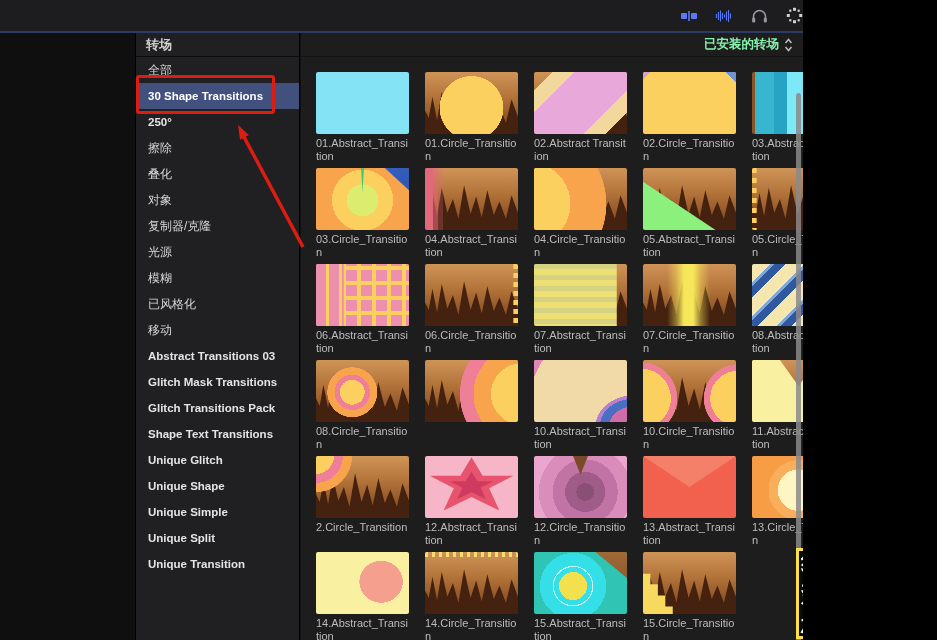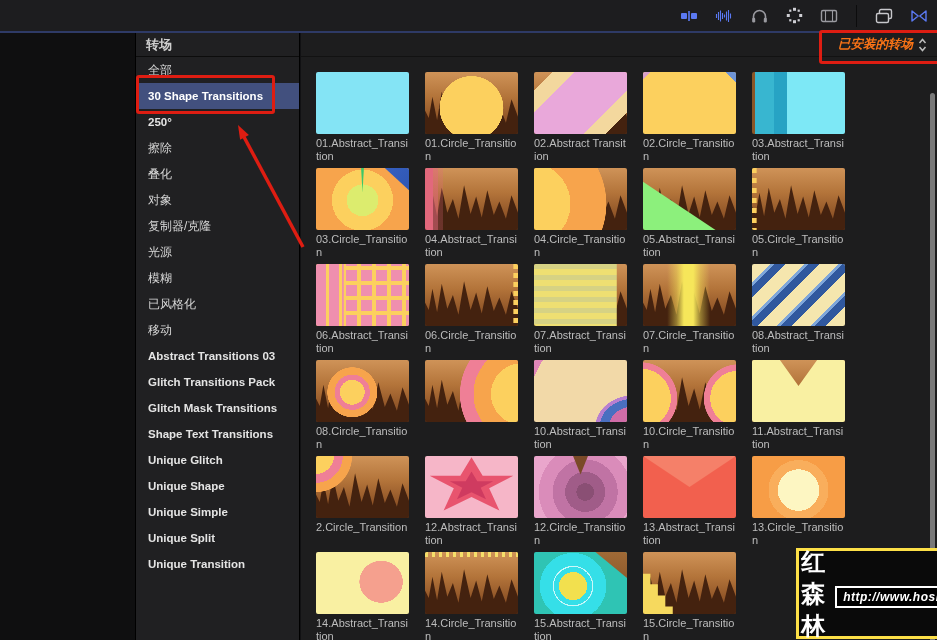--- a/index.html
+++ b/index.html
@@ -1,16 +1,16 @@
 <!DOCTYPE html>
 <html><head>
 <meta charset="utf-8">
 <style>
   html,body{margin:0;padding:0;background:#000;}
-  #app{position:relative;width:937px;height:640px;overflow:hidden;background:#111113;
+  #app{position:relative;width:803px;height:640px;overflow:hidden;background:#111113;
        font-family:"Liberation Sans","DejaVu Sans",sans-serif;}
 
   
   .toolbar{position:absolute;left:0;top:0;width:937px;height:31px;background:#1d1d1f;}
   .toolbar-icons{position:absolute;right:8px;top:0;height:31px;display:flex;align-items:center;gap:15px;}
   .tb-ic{display:flex;align-items:center;justify-content:center;width:20px;height:20px;cursor:pointer;}
   .tb-divider{width:1px;height:22px;background:#0c0c0d;margin:0 2px;}
   .top-line{position:absolute;left:0;top:31px;width:937px;height:2px;background:#2e3a66;}
 
   
@@ -25,21 +25,21 @@
   .side-item{height:26px;display:flex;align-items:center;padding-left:12px;font-size:12px;
              color:#d6d6d6;white-space:nowrap;overflow:hidden;cursor:pointer;}
   .side-item.latin{font-weight:700;color:#e4e4e4;font-size:11.5px;}
   .side-item.selected{background:#42507e;color:#fff;}
 
   
   .grid-panel{position:absolute;left:301px;top:33px;right:0;bottom:0;background:#1d1d1e;overflow:hidden;}
   .grid-header{height:23px;display:flex;align-items:center;justify-content:flex-end;
                padding-right:10px;border-bottom:1px solid #121212;}
   .filter-dd{display:flex;align-items:center;gap:5px;cursor:pointer;}
-  .filter-dd span{font-size:12.5px;font-weight:600;color:#f97316;font-style:italic;}
+  .filter-dd span{font-size:12.5px;font-weight:600;color:#86efac;}
   .grid{position:absolute;left:0;top:23px;width:545px;bottom:0;box-sizing:border-box;
         padding:16px 0 12px 15px;display:flex;flex-wrap:wrap;column-gap:16px;row-gap:5px;
         align-content:flex-start;overflow:hidden;}
   .cell{width:93px;height:91px;cursor:pointer;}
   .thumb{position:relative;width:93px;height:62px;border-radius:2px;overflow:hidden;background:#333;}
   .thumb i{position:absolute;inset:0;display:none;}
   .cell-label{margin-top:3px;max-height:26px;overflow:hidden;font-size:11px;line-height:13px;
               color:#bdbdbd;word-break:break-all;}
 
   
@@ -228,24 +228,24 @@
         <div class="side-item">
           <span>已风格化</span>
         </div>
         <div class="side-item">
           <span>移动</span>
         </div>
         <div class="side-item latin">
           <span>Abstract Transitions 03</span>
         </div>
         <div class="side-item latin">
+          <span>Glitch Mask Transitions</span>
+        </div>
+        <div class="side-item latin">
           <span>Glitch Transitions Pack</span>
-        </div>
-        <div class="side-item latin">
-          <span>Glitch Mask Transitions</span>
         </div>
         <div class="side-item latin">
           <span>Shape Text Transitions</span>
         </div>
         <div class="side-item latin">
           <span>Unique Glitch</span>
         </div>
         <div class="side-item latin">
           <span>Unique Shape</span>
         </div>

